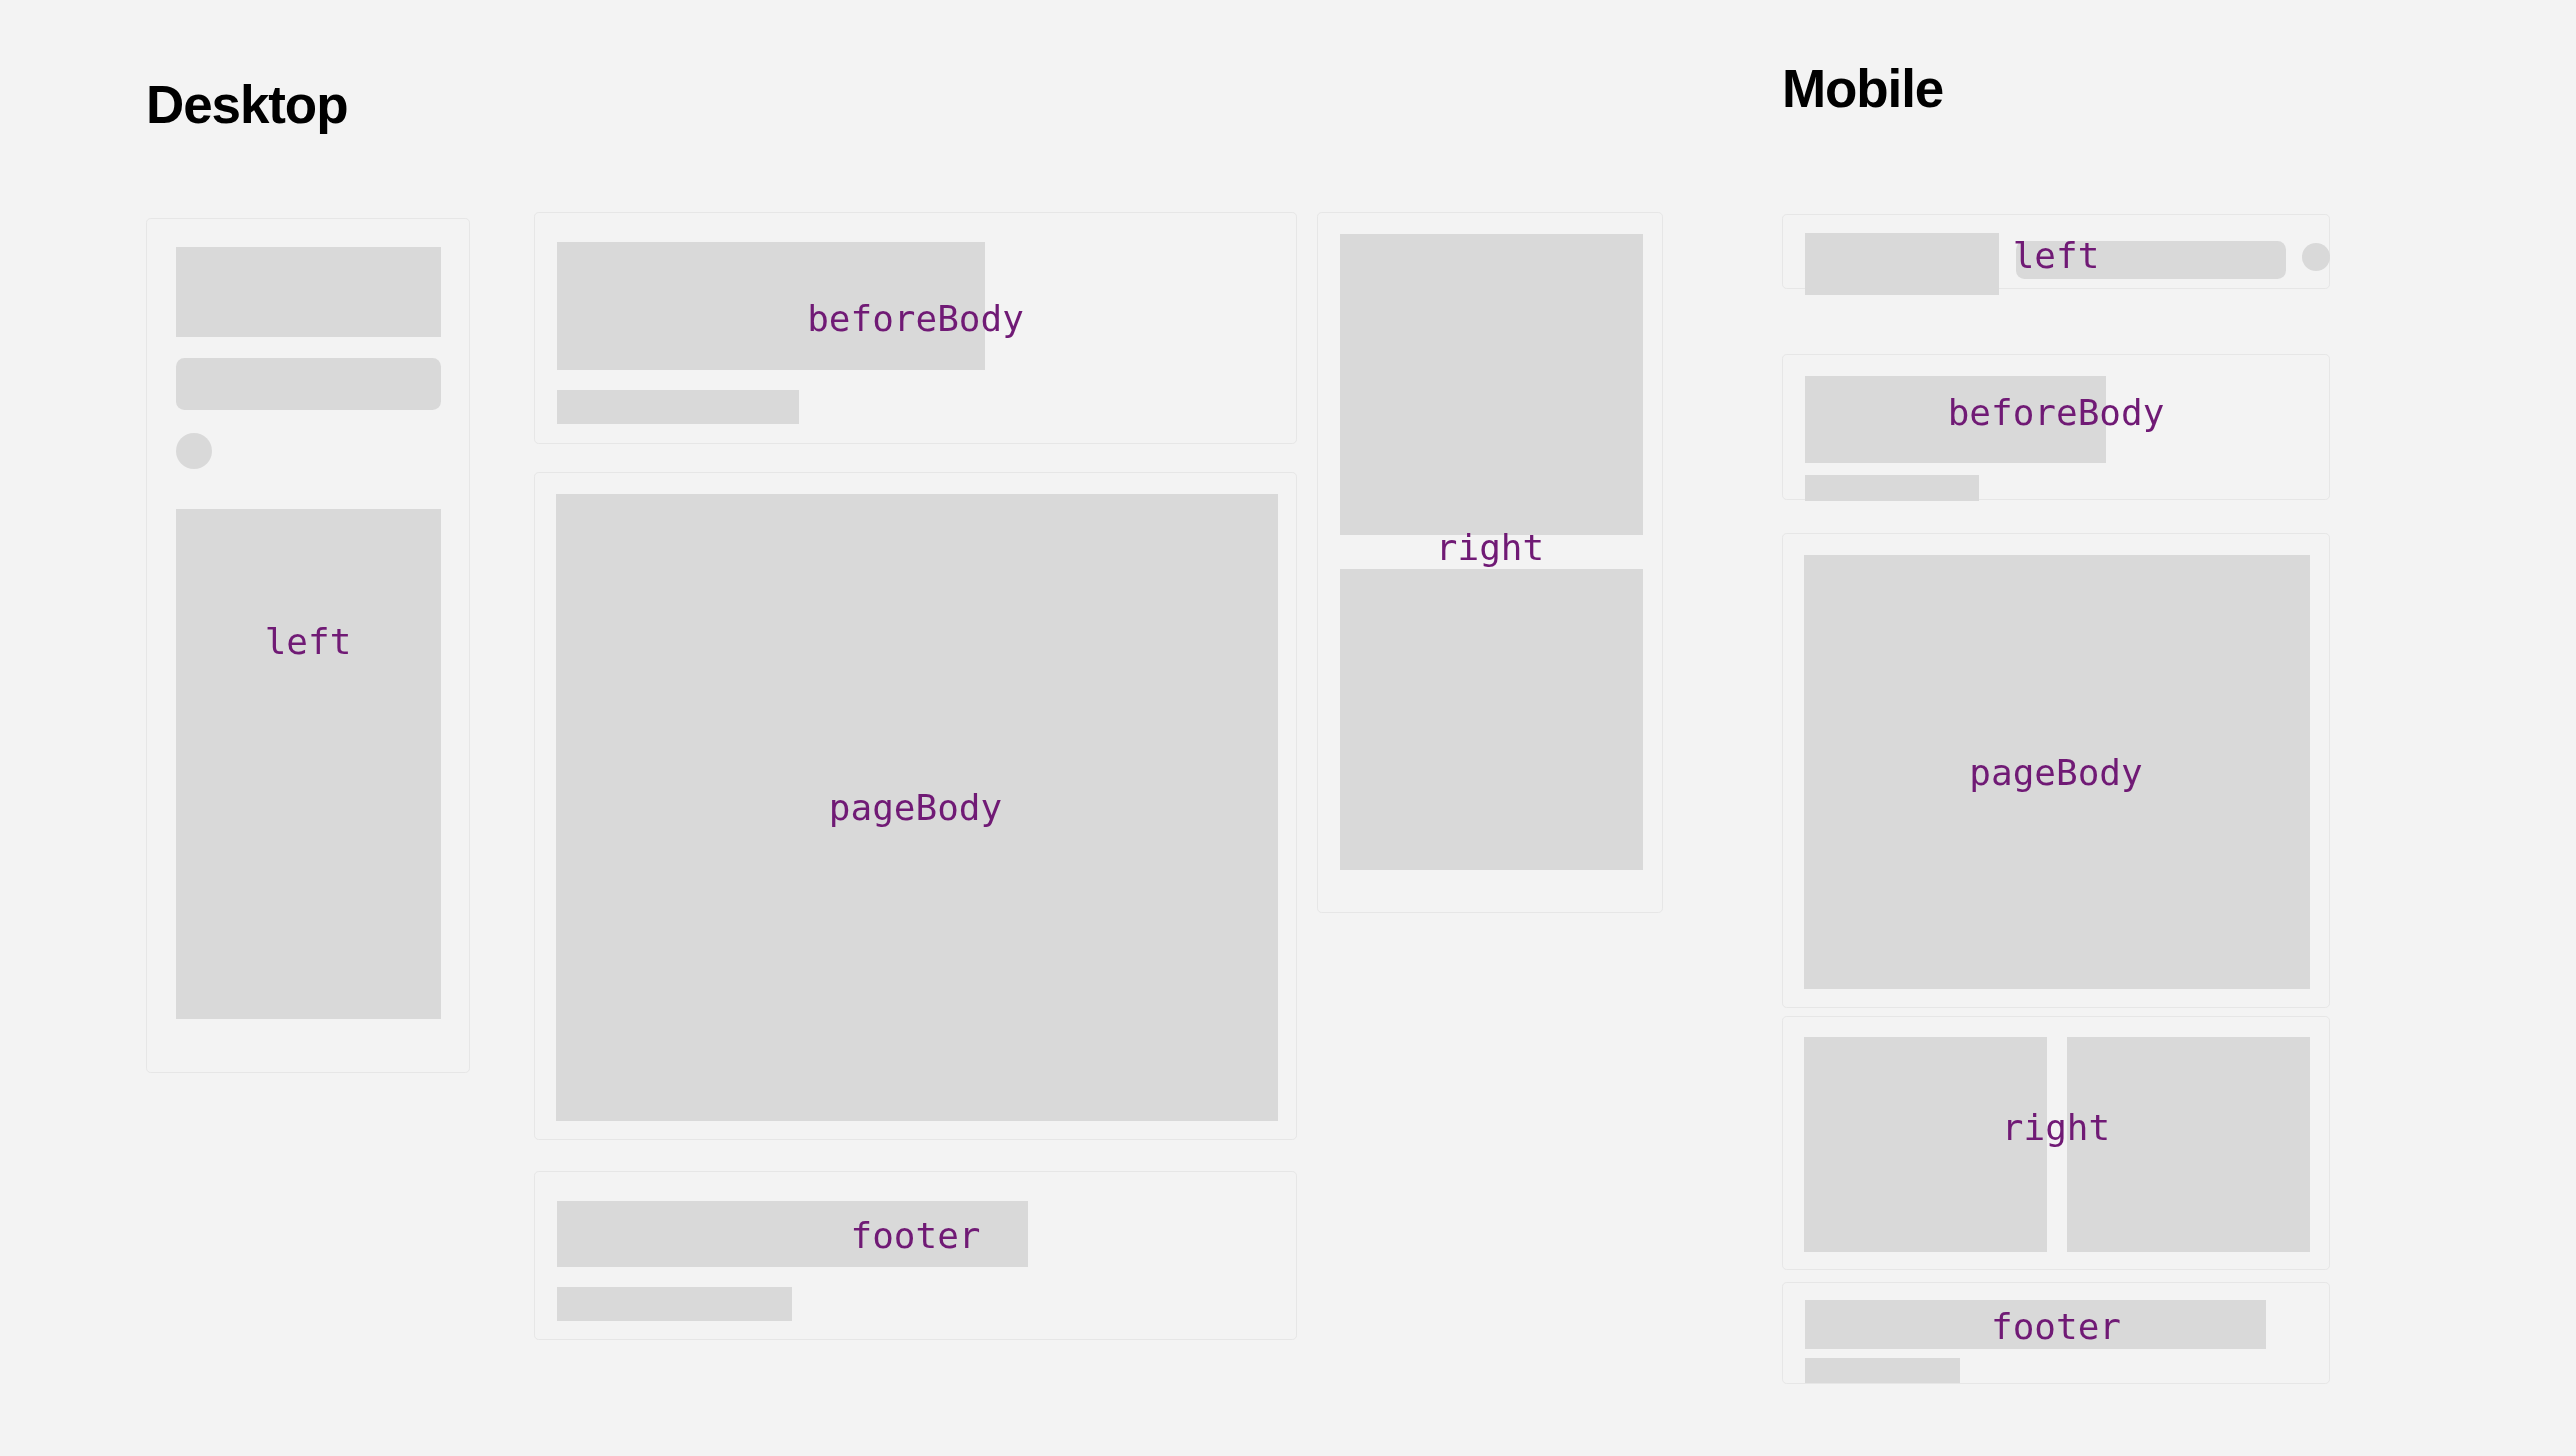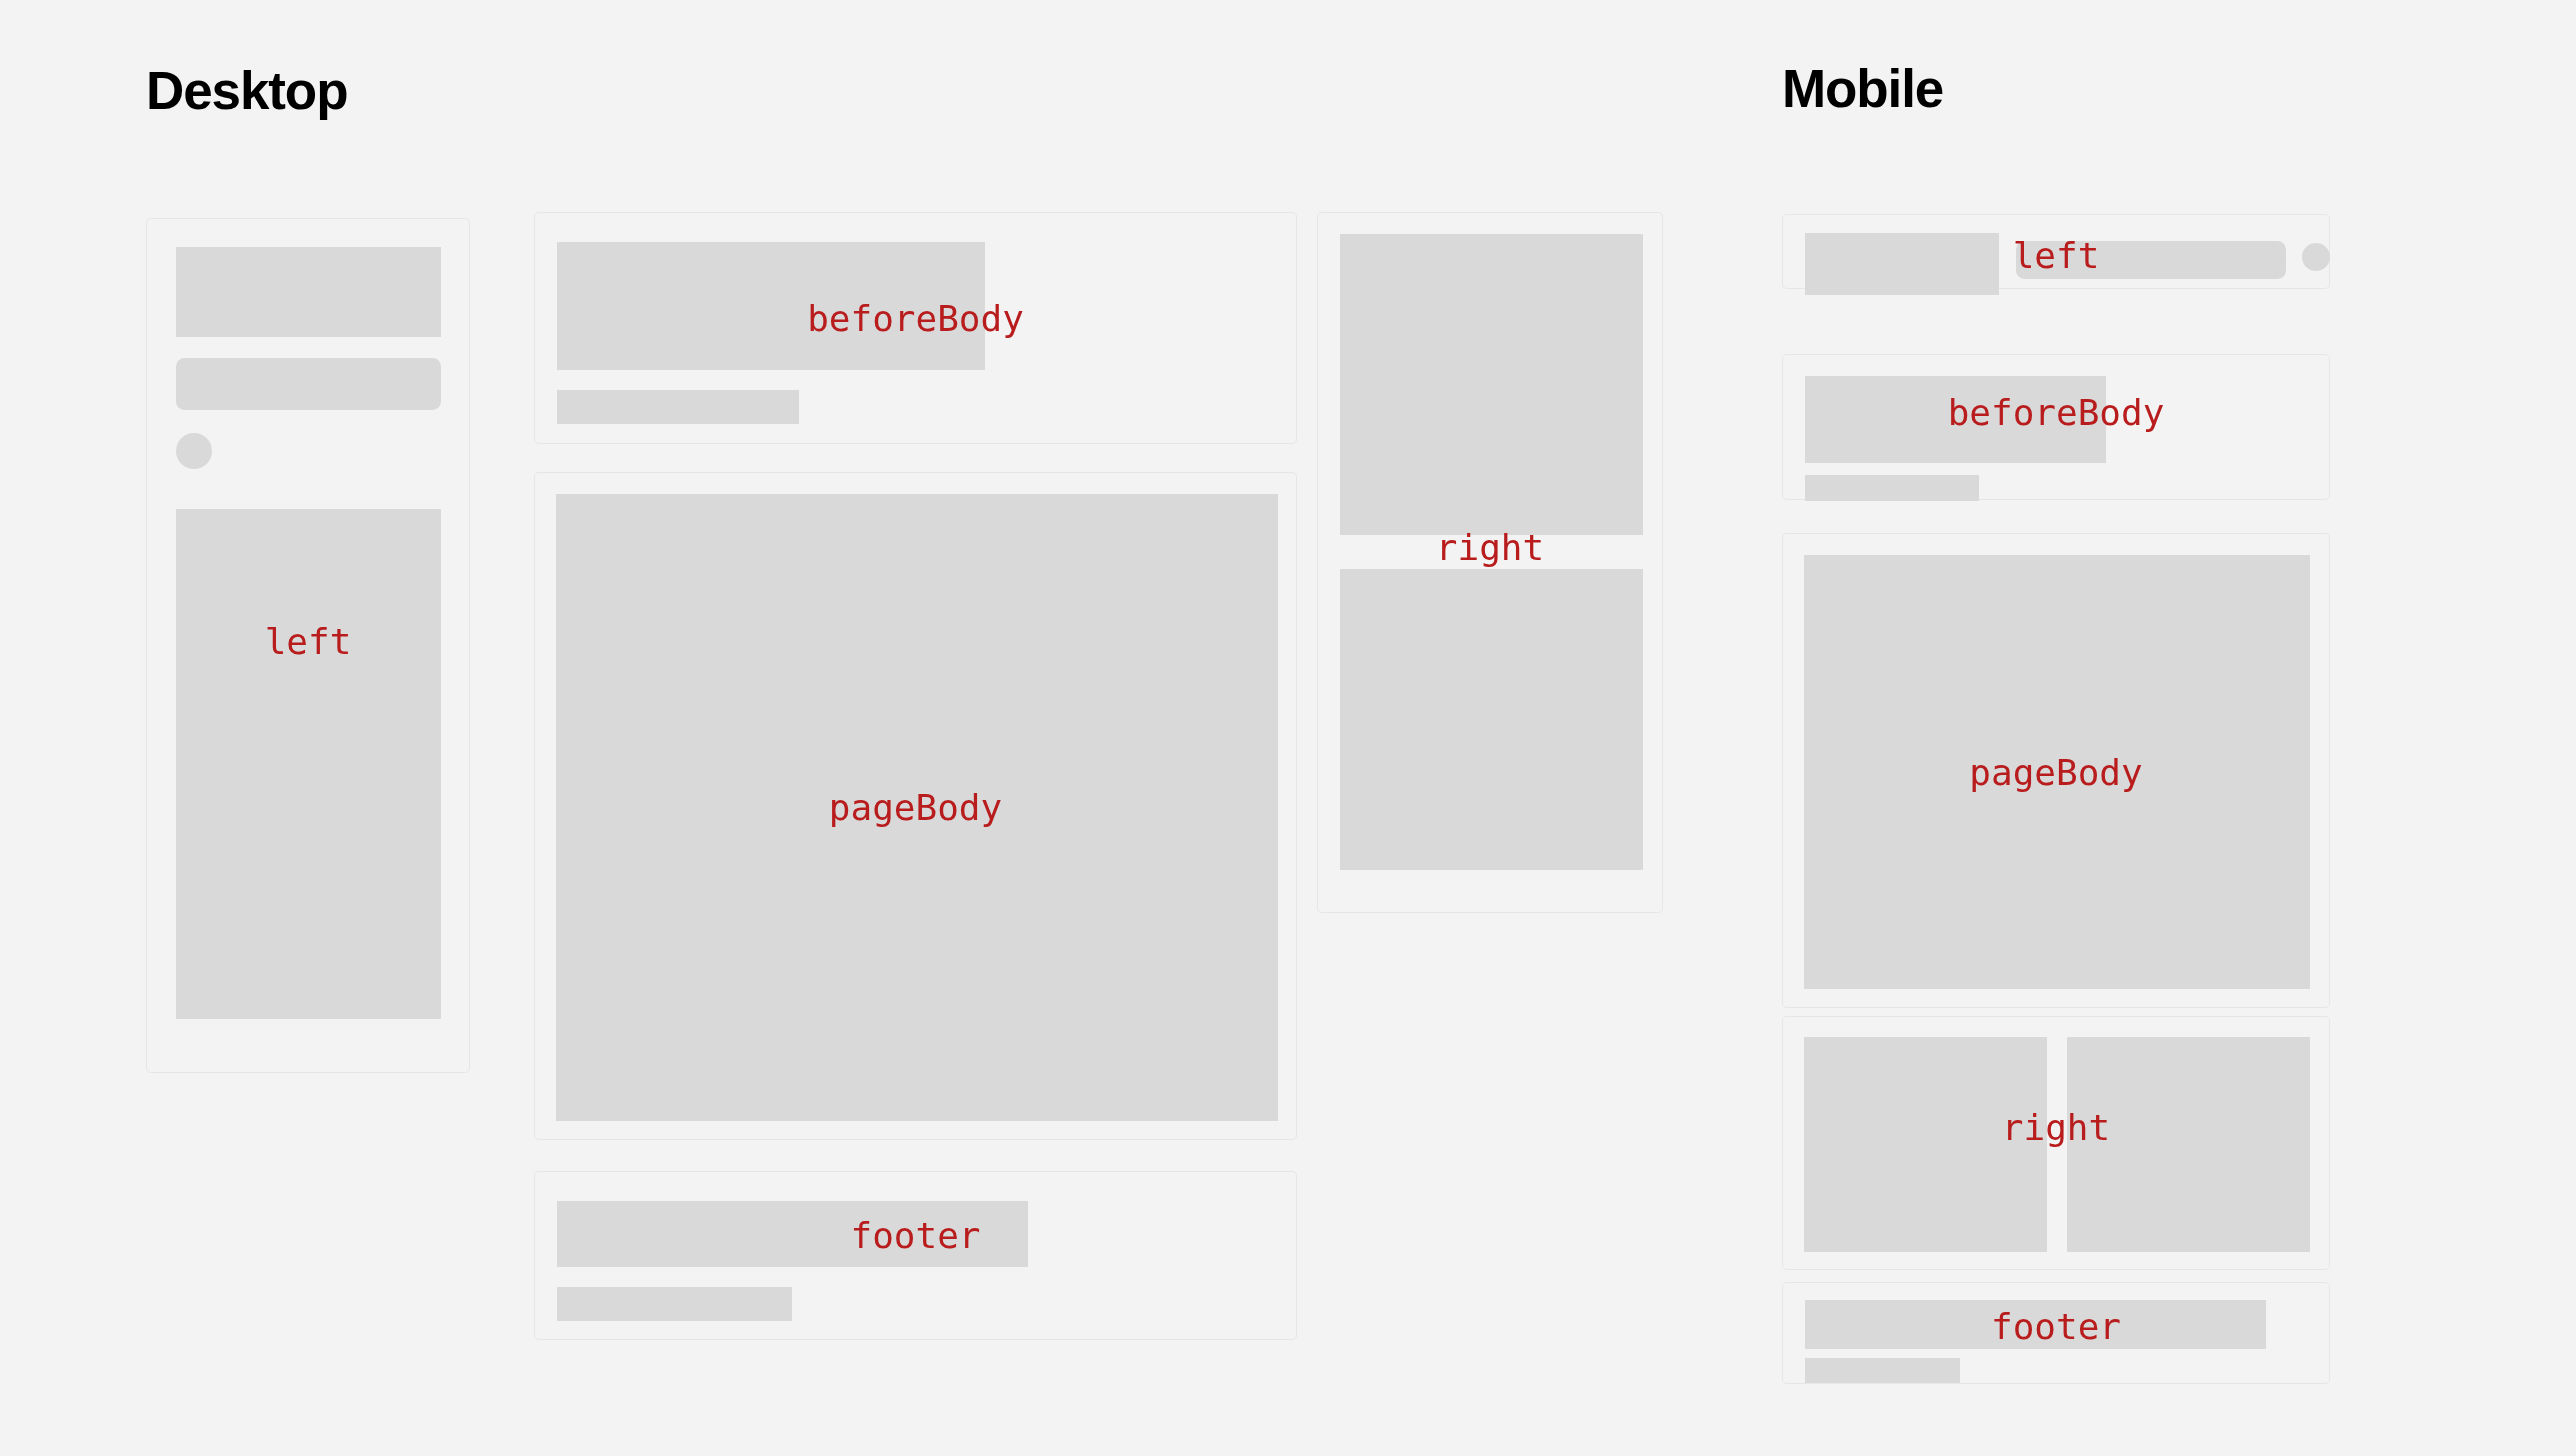--- a/index.html
+++ b/index.html
@@ -23,21 +23,21 @@
   .section-title {
     position: absolute;
     font-family: "Liberation Sans", sans-serif;
     font-weight: bold;
     font-size: 53px;
     line-height: 1;
     letter-spacing: -1.1px;
     color: #000000;
     white-space: nowrap;
   }
-  #title-desktop { left: 146px; top: 64px; }
+  #title-desktop { left: 146px; top: 78px; }
   #title-mobile  { left: 1782px; top: 62px; }
 
   
   .panel {
     position: absolute;
     background: #f3f3f3;
     border: 0.9px solid #e6e6e6;
     border-radius: 4.7px;
   }
 
@@ -48,21 +48,21 @@
   }
   .blk.round  { border-radius: 8.5px; }
   .blk.circle { border-radius: 50%; }
 
   
   .label {
     position: absolute;
     font-family: "DejaVu Sans Mono", "Liberation Mono", monospace;
     font-size: 36px;
     line-height: 1;
-    color: #b91c1c;
+    color: #701a75;
     white-space: nowrap;
     text-align: center;
     pointer-events: none;
   }
   .label.centered {
     left: 0;
     right: 0;
     text-align: center;
   }
 

